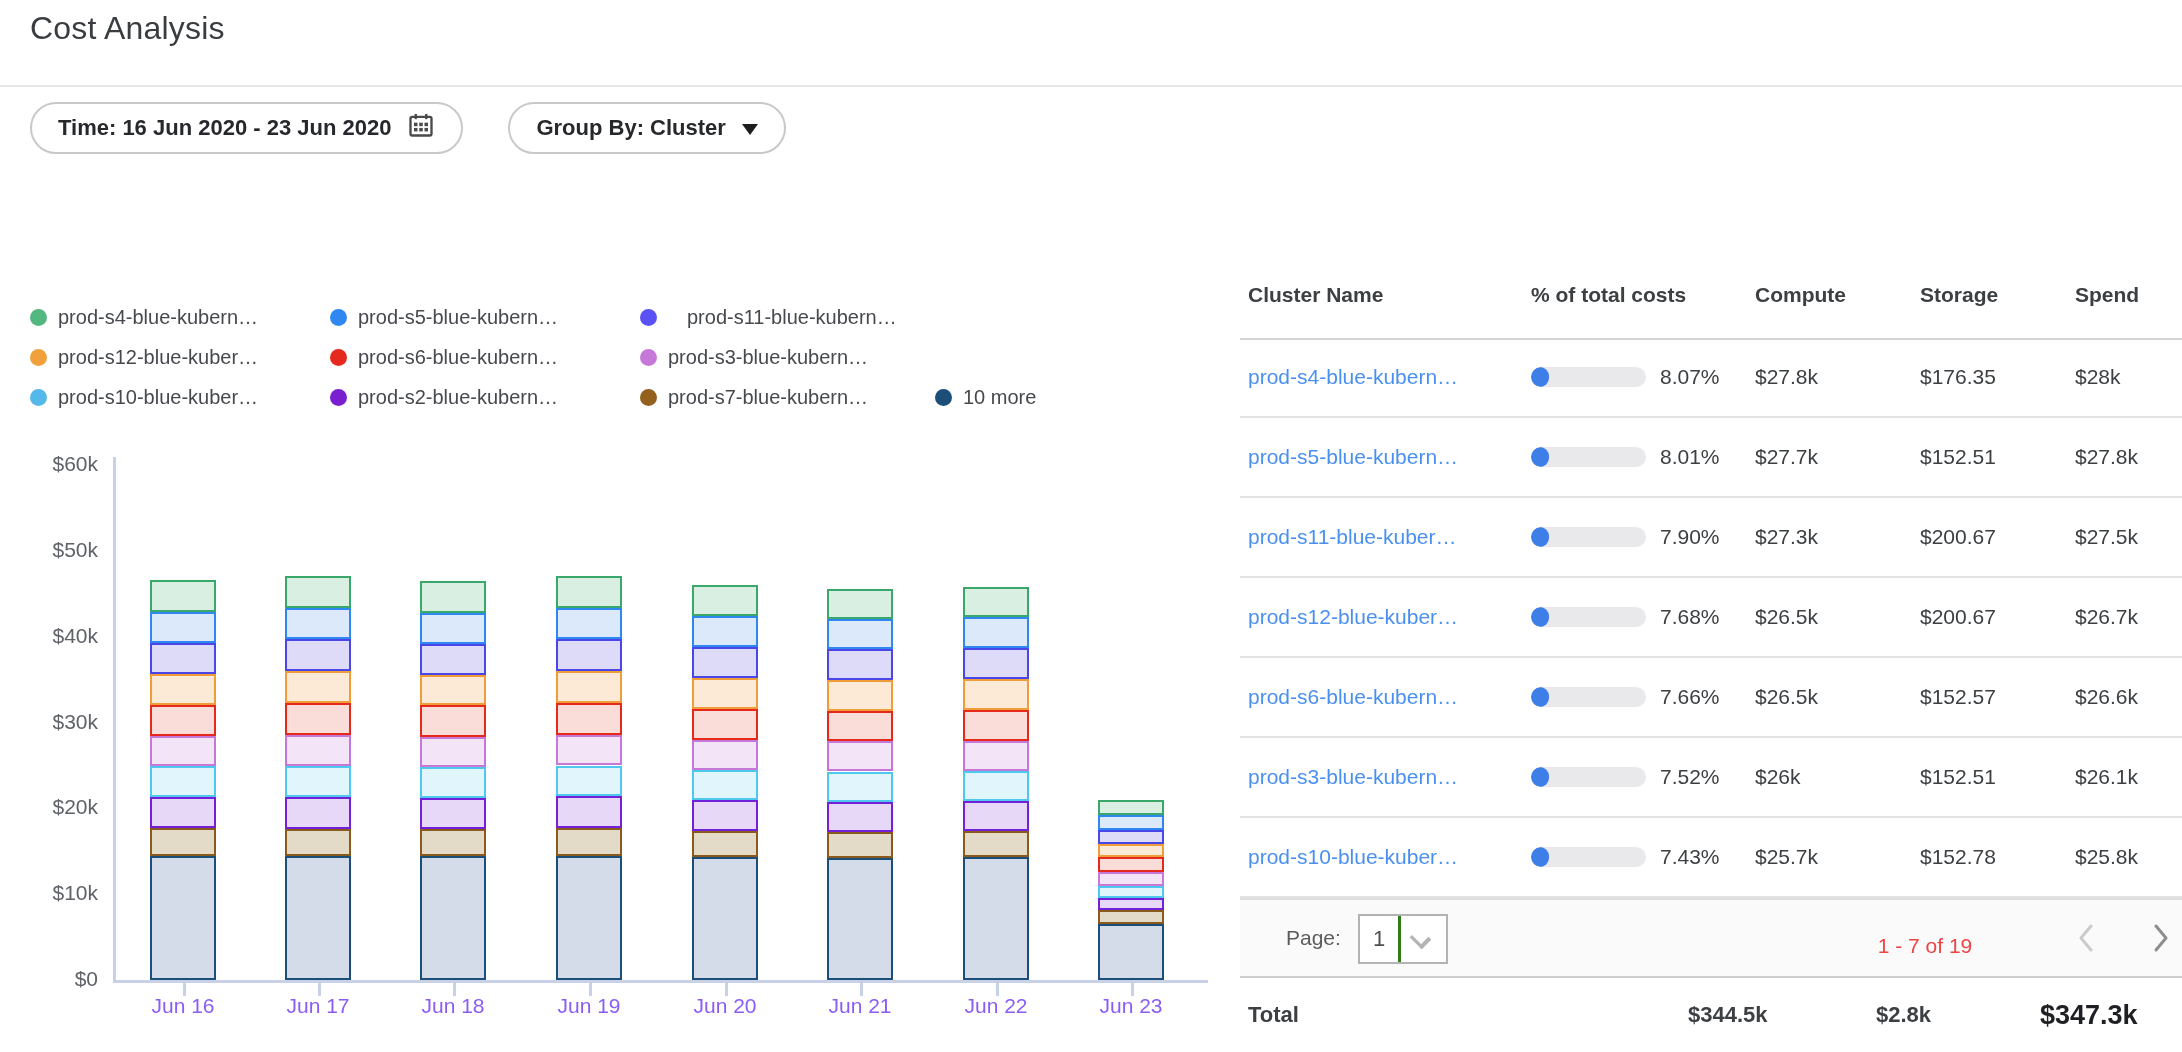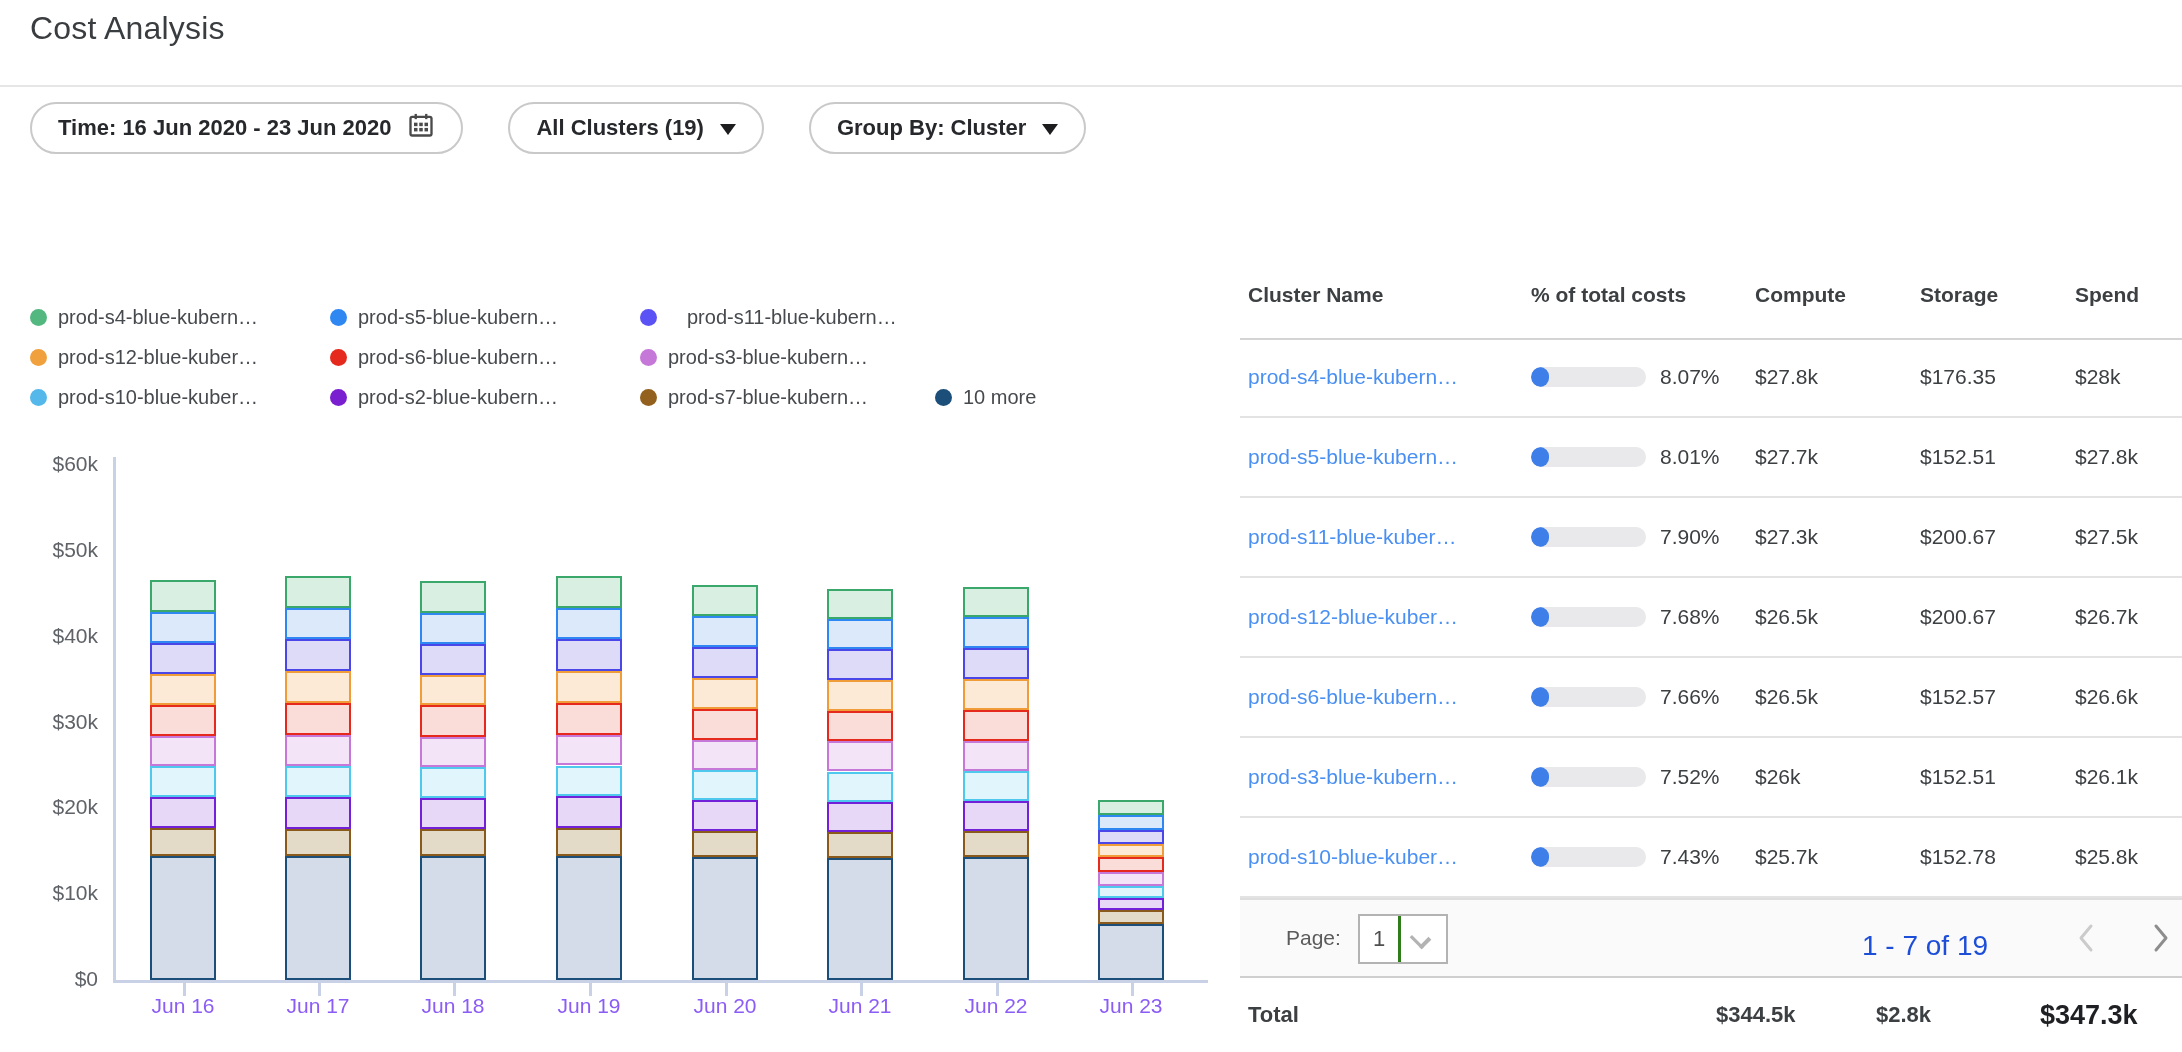--- a/index.html
+++ b/index.html
@@ -41,21 +41,21 @@
   .ptrack{position:relative;width:115px;height:20px;border-radius:10px;background:#e9e9eb;overflow:hidden;}
   .pfill{position:absolute;left:0;top:0;height:20px;border-radius:10px;background:#3e7ee8;}
 
   
   .pagination{position:absolute;left:1240px;top:898px;width:942px;height:80px;background:#fafafa;border-top:2px solid #dedede;border-bottom:2px solid #cfcfcf;box-sizing:border-box;}
   .pg-label{position:absolute;left:46px;top:0;height:76px;display:flex;align-items:center;font-size:21px;color:#5b5b5b;}
   .pg-select{position:absolute;left:118px;top:14px;width:90px;height:50px;background:#fff;border:2px solid #b3b3b3;box-sizing:border-box;cursor:pointer;}
   .pg-num{position:absolute;left:0;top:0;width:38px;height:46px;display:flex;align-items:center;justify-content:center;font-size:22px;color:#4f4f4f;}
   .pg-green{position:absolute;left:38px;top:0;width:3px;height:46px;background:#2e7d1a;}
   .pg-chevron{position:absolute;left:52px;top:14px;width:13px;height:13px;border-right:4px solid #b3b3b3;border-bottom:4px solid #b3b3b3;transform:rotate(45deg) scale(1,.8);}
-  .pg-range{position:absolute;left:600px;top:0;width:170px;height:92px;display:flex;align-items:center;justify-content:center;font-size:28px;color:#1d4ed8;}
+  .pg-range{position:absolute;left:600px;top:0;width:170px;height:92px;display:flex;align-items:center;justify-content:center;font-size:21px;color:#ef4444;}
   .nav-chev{position:absolute;top:22px;width:30px;height:32px;cursor:pointer;}
 
   
   .total-row{position:absolute;left:1240px;top:978px;width:942px;height:74px;}
   .tcell{position:absolute;top:0;height:74px;display:flex;align-items:center;font-size:22px;font-weight:bold;color:#3c4043;white-space:nowrap;}
   .tspend{font-size:27px;color:#1f2023;}
 </style>
 </head>
 <body>
 
@@ -75,24 +75,20 @@
             <g fill="#4a4a4a">
               <rect x="6" y="10" width="3" height="3"></rect>
               <rect x="10.5" y="10" width="3" height="3"></rect>
               <rect x="15" y="10" width="3" height="3"></rect>
               <rect x="6" y="14.5" width="3" height="3"></rect>
               <rect x="10.5" y="14.5" width="3" height="3"></rect>
               <rect x="15" y="14.5" width="3" height="3"></rect>
             </g>
           </svg>
       </span>
-    </div>
-    <div class="pill">
-      <span>All Clusters (19)</span>
-      <span class="caret-down"></span>
     </div>
     <div class="pill">
       <span>Group By: Cluster</span>
       <span class="caret-down"></span>
     </div>
   </div>
 
   <div class="legend" id="legend">
       <div class="legend-item" style="left: 30px; top: 304px;">
         <span class="dot" style="background:#53b87f"></span>
@@ -367,19 +363,19 @@
       </span>
       <span class="nav-chev" style="left:905px;">
         <svg width="30" height="32" viewBox="0 0 30 32">
             <polyline points="11,4 21,16 11,28" fill="none" stroke="#8d8d8d" stroke-width="3" stroke-linecap="round" stroke-linejoin="round"></polyline>
           </svg>
       </span>
     </div>
 
     <div class="total-row">
       <span class="tcell" style="left:8px;">Total</span>
-      <span class="tcell" style="left:448px;margin-left:28px;">$344.5k</span>
+      <span class="tcell" style="left:448px;">$344.5k</span>
       <span class="tcell" style="left:636px;">$2.8k</span>
       <span class="tcell tspend" style="left:800px;">$347.3k</span>
     </div>
   </div>
 
 </div>
 
 </body></html>

